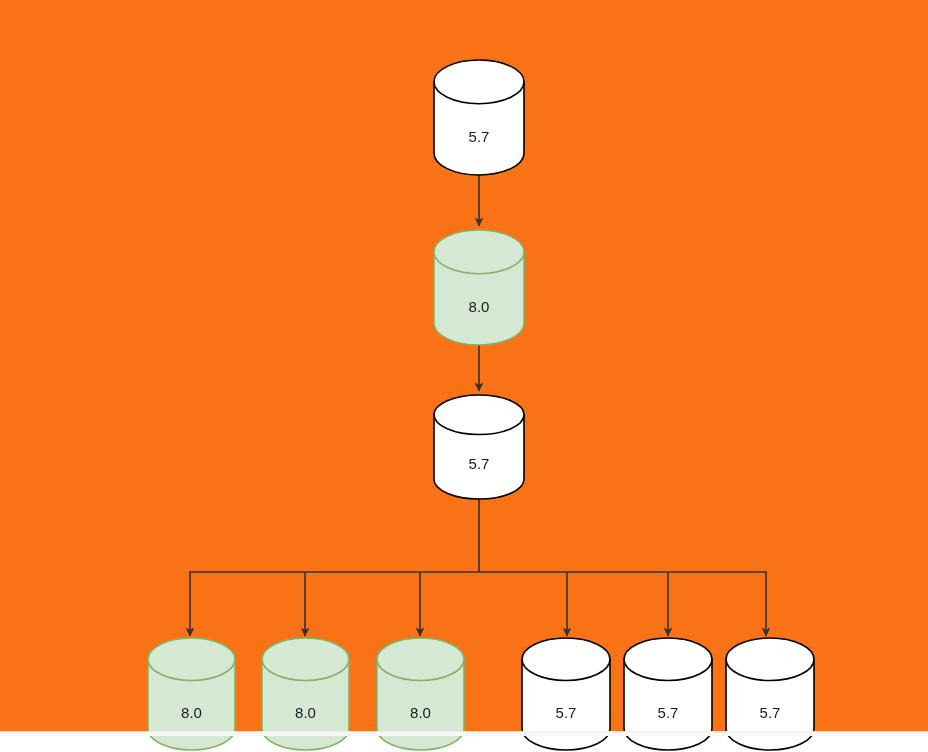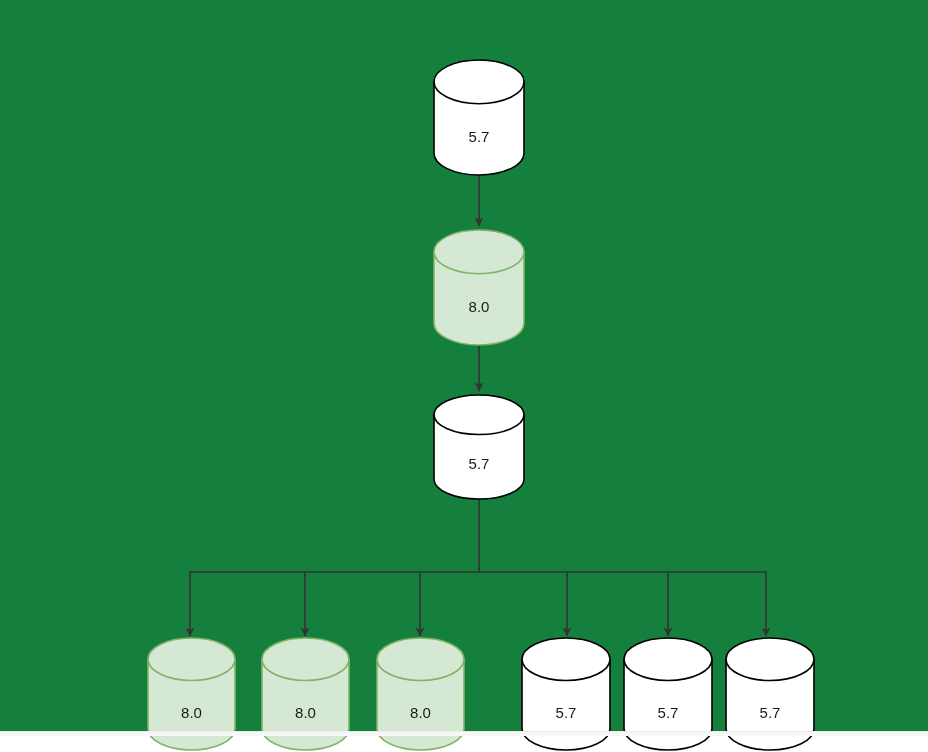--- a/index.html
+++ b/index.html
@@ -13,21 +13,21 @@
     font-family: "Liberation Sans", sans-serif;
     overflow: hidden;
     position: relative;
   }
   #canvas {
     position: absolute;
     top: 0;
     left: 0;
     width: 928px;
     height: 736px;
-    background: #15803d;
+    background: #f97316;
   }
   #diagram-svg {
     display: block;
   }
   .node-label {
     font-family: "Liberation Sans", sans-serif;
     font-size: 15px;
     fill: #1a1a1a;
     text-anchor: middle;
     dominant-baseline: middle;

